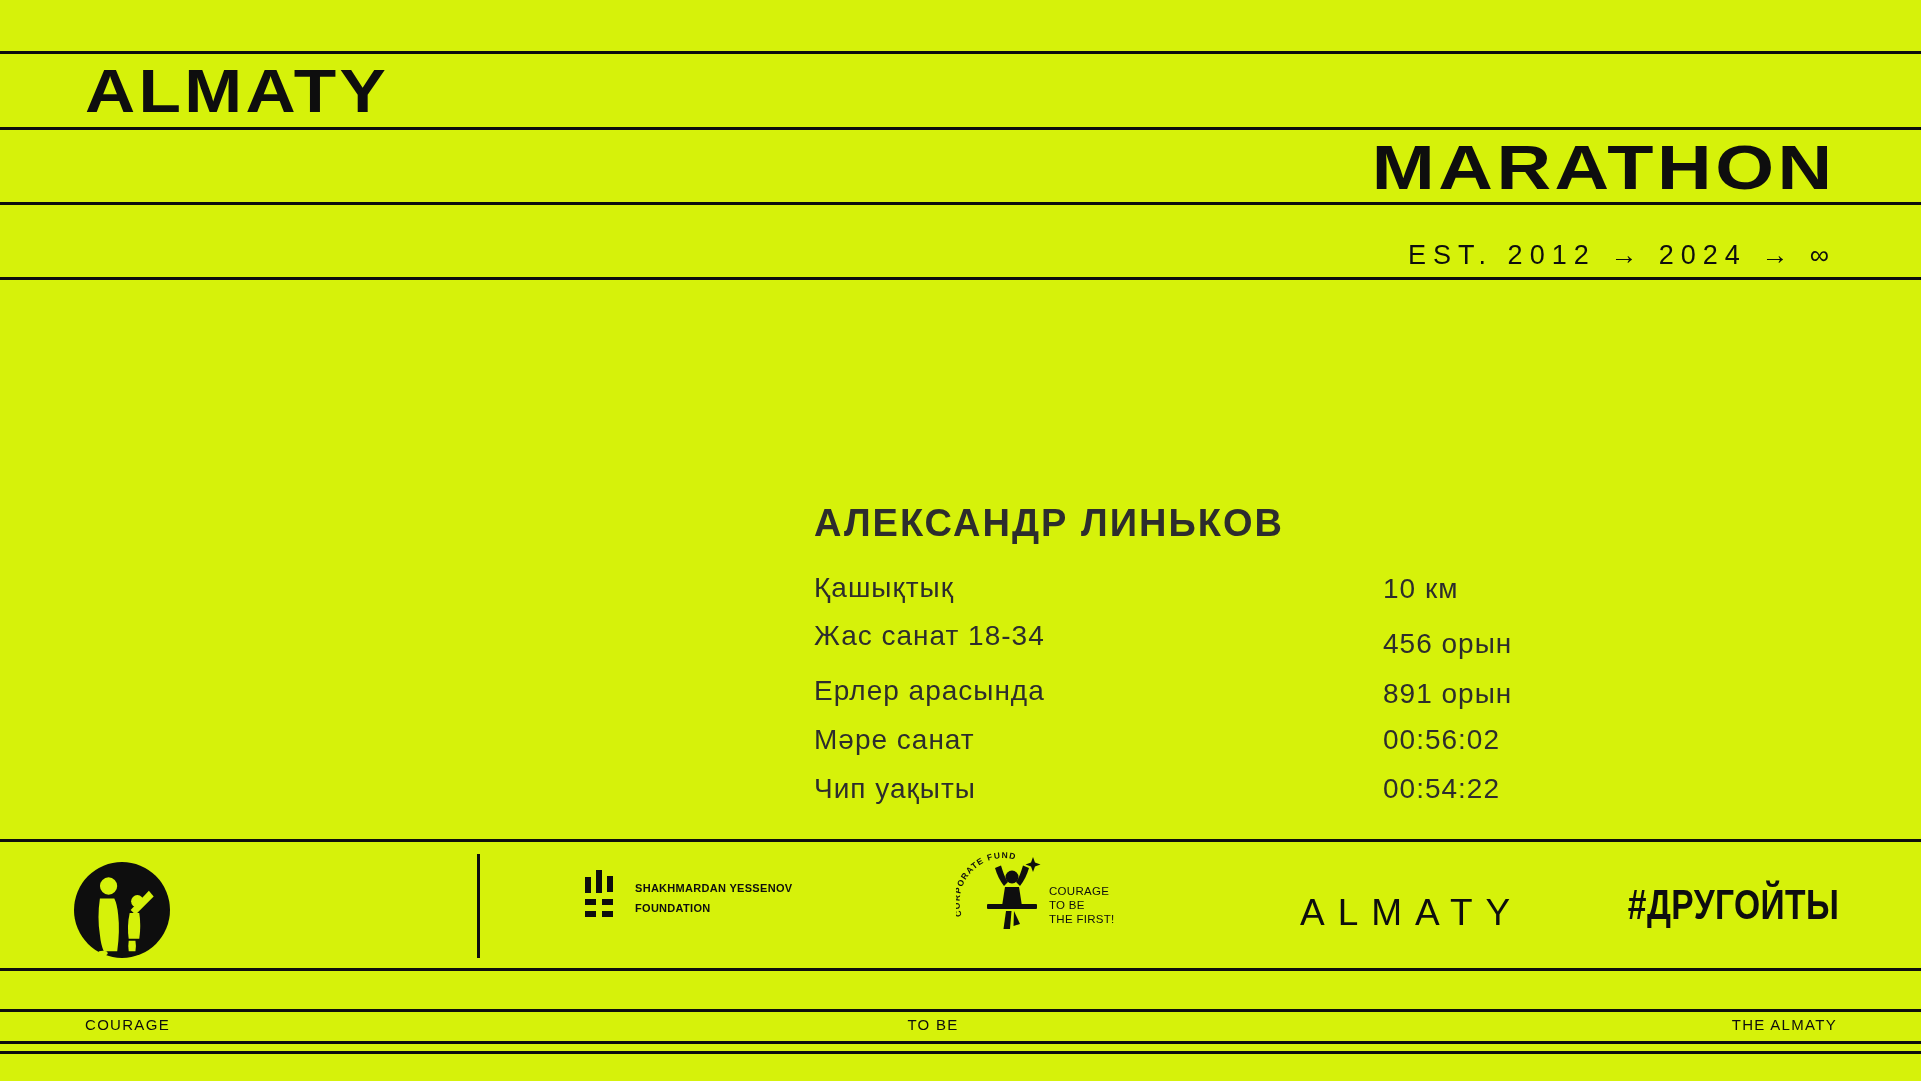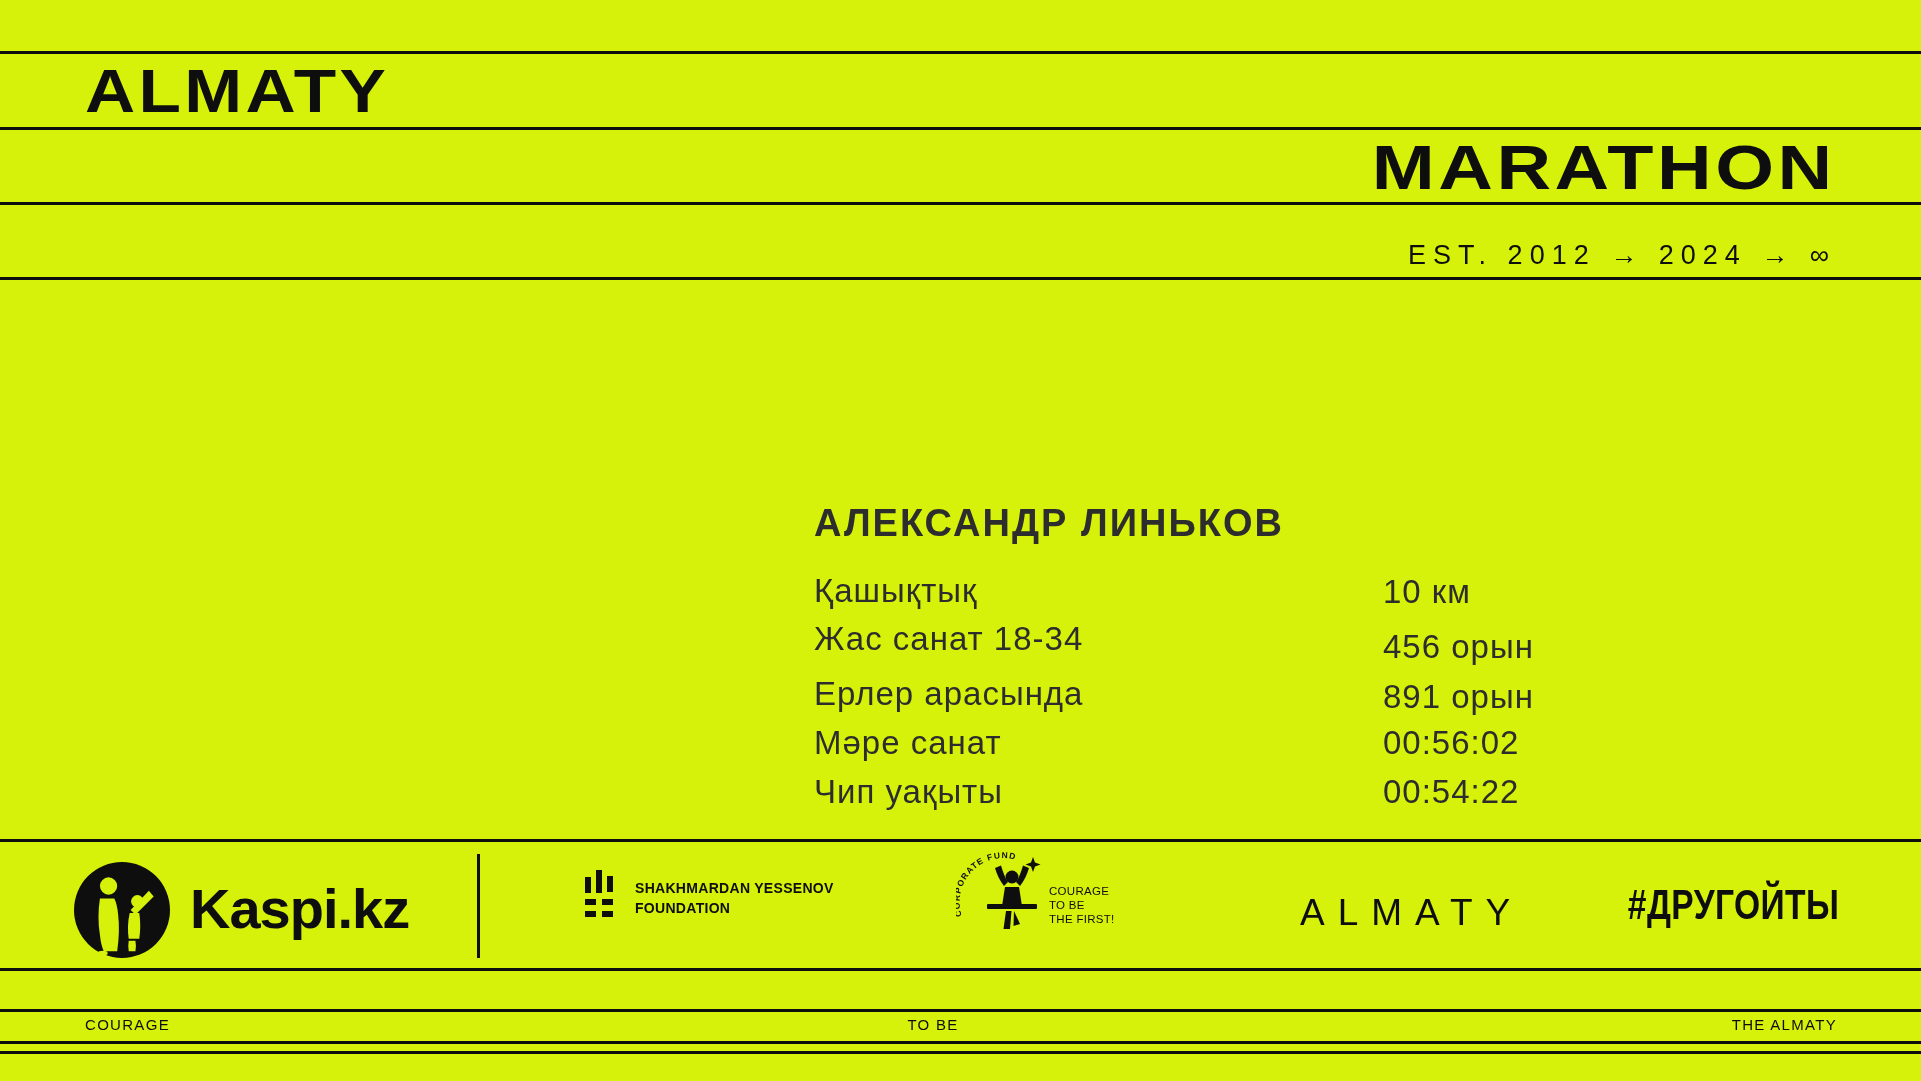--- a/index.html
+++ b/index.html
@@ -39,31 +39,31 @@
     position:absolute;right:83px;top:314px;
     font-size:105px;font-weight:400;letter-spacing:4px;color:var(--ink);
     line-height:1;
   }
   .athlete{
     position:absolute;left:814px;top:488px;
     font-size:38px;font-weight:700;letter-spacing:2px;color:var(--muted);
     line-height:1;
     margin-top:16px;
   }
-  .cell{position:absolute;font-size:33px;letter-spacing:1px;color:var(--muted);line-height:1;}
+  .cell{position:absolute;font-size:28px;letter-spacing:1px;color:var(--muted);line-height:1;}
   .lbl{left:814px}.val{left:1383px}
   .lbl0{top:574px}.lbl1{top:622px}.lbl2{top:677px}.lbl3{top:726px}.lbl4{top:775px}
   .val0{top:575px}.val1{top:630px}.val2{top:680px}.val3{top:726px}.val4{top:775px}
 
   .kaspi-wrap{position:absolute;left:74px;top:862px;display:flex;align-items:center;gap:20px;}
   .kaspi-text{font-size:56px;font-weight:700;letter-spacing:-1px;color:var(--ink);line-height:1;padding-bottom:6px;}
   .vsep{position:absolute;left:477px;top:854px;width:3px;height:104px;background:var(--ink);}
 
   .yessenov{position:absolute;left:585px;top:870px;display:flex;align-items:center;gap:22px;}
-  .yessenov-text{font-size:14px;font-weight:700;letter-spacing:0.3px;color:var(--ink);line-height:20px;}
+  .yessenov-text{font-size:11px;font-weight:700;letter-spacing:0.3px;color:var(--ink);line-height:20px;}
 
   .fund-svg{position:absolute;left:956px;top:850px;}
 
   .krida{
     position:absolute;left:1300px;top:894px;
     font-size:37px;font-weight:400;letter-spacing:13px;color:var(--ink);line-height:1;
   }
   .hashtag{
     position:absolute;right:82px;top:884px;
     font-size:42px;font-weight:700;letter-spacing:0.5px;color:var(--ink);line-height:1;
@@ -114,21 +114,20 @@
           <circle cx="36" cy="25" r="9"></circle>
           <path d="M27 38 Q24 58 27 76 Q28 86 31 93 L45 93 Q48 72 46 55 Q45 44 42 38 Z"></path>
           <circle cx="66" cy="41" r="6.5"></circle>
           <path d="M59 50 L78 30 L83 36 L64 55 Z"></path>
           <path d="M58 53 Q55 67 57 80 L68 80 Q70 66 68 53 Z"></path>
           <path d="M57 82 Q56 88 57 93 L64 93 Q65 87 64 82 Z"></path>
           <ellipse cx="30" cy="95" rx="5" ry="2.5"></ellipse>
         </g>
       </svg>
     </span>
-    <span class="kaspi-text">Kaspi.kz</span>
   </div>
 
   <div class="vsep"></div>
 
   <div class="yessenov">
     <span>
       <svg width="28" height="52" viewBox="0 0 28 52" fill="#0e0e0e">
         <rect x="0" y="7" width="6" height="16"></rect>
         <rect x="11" y="0" width="6" height="23"></rect>
         <rect x="22" y="6" width="6" height="16"></rect>

